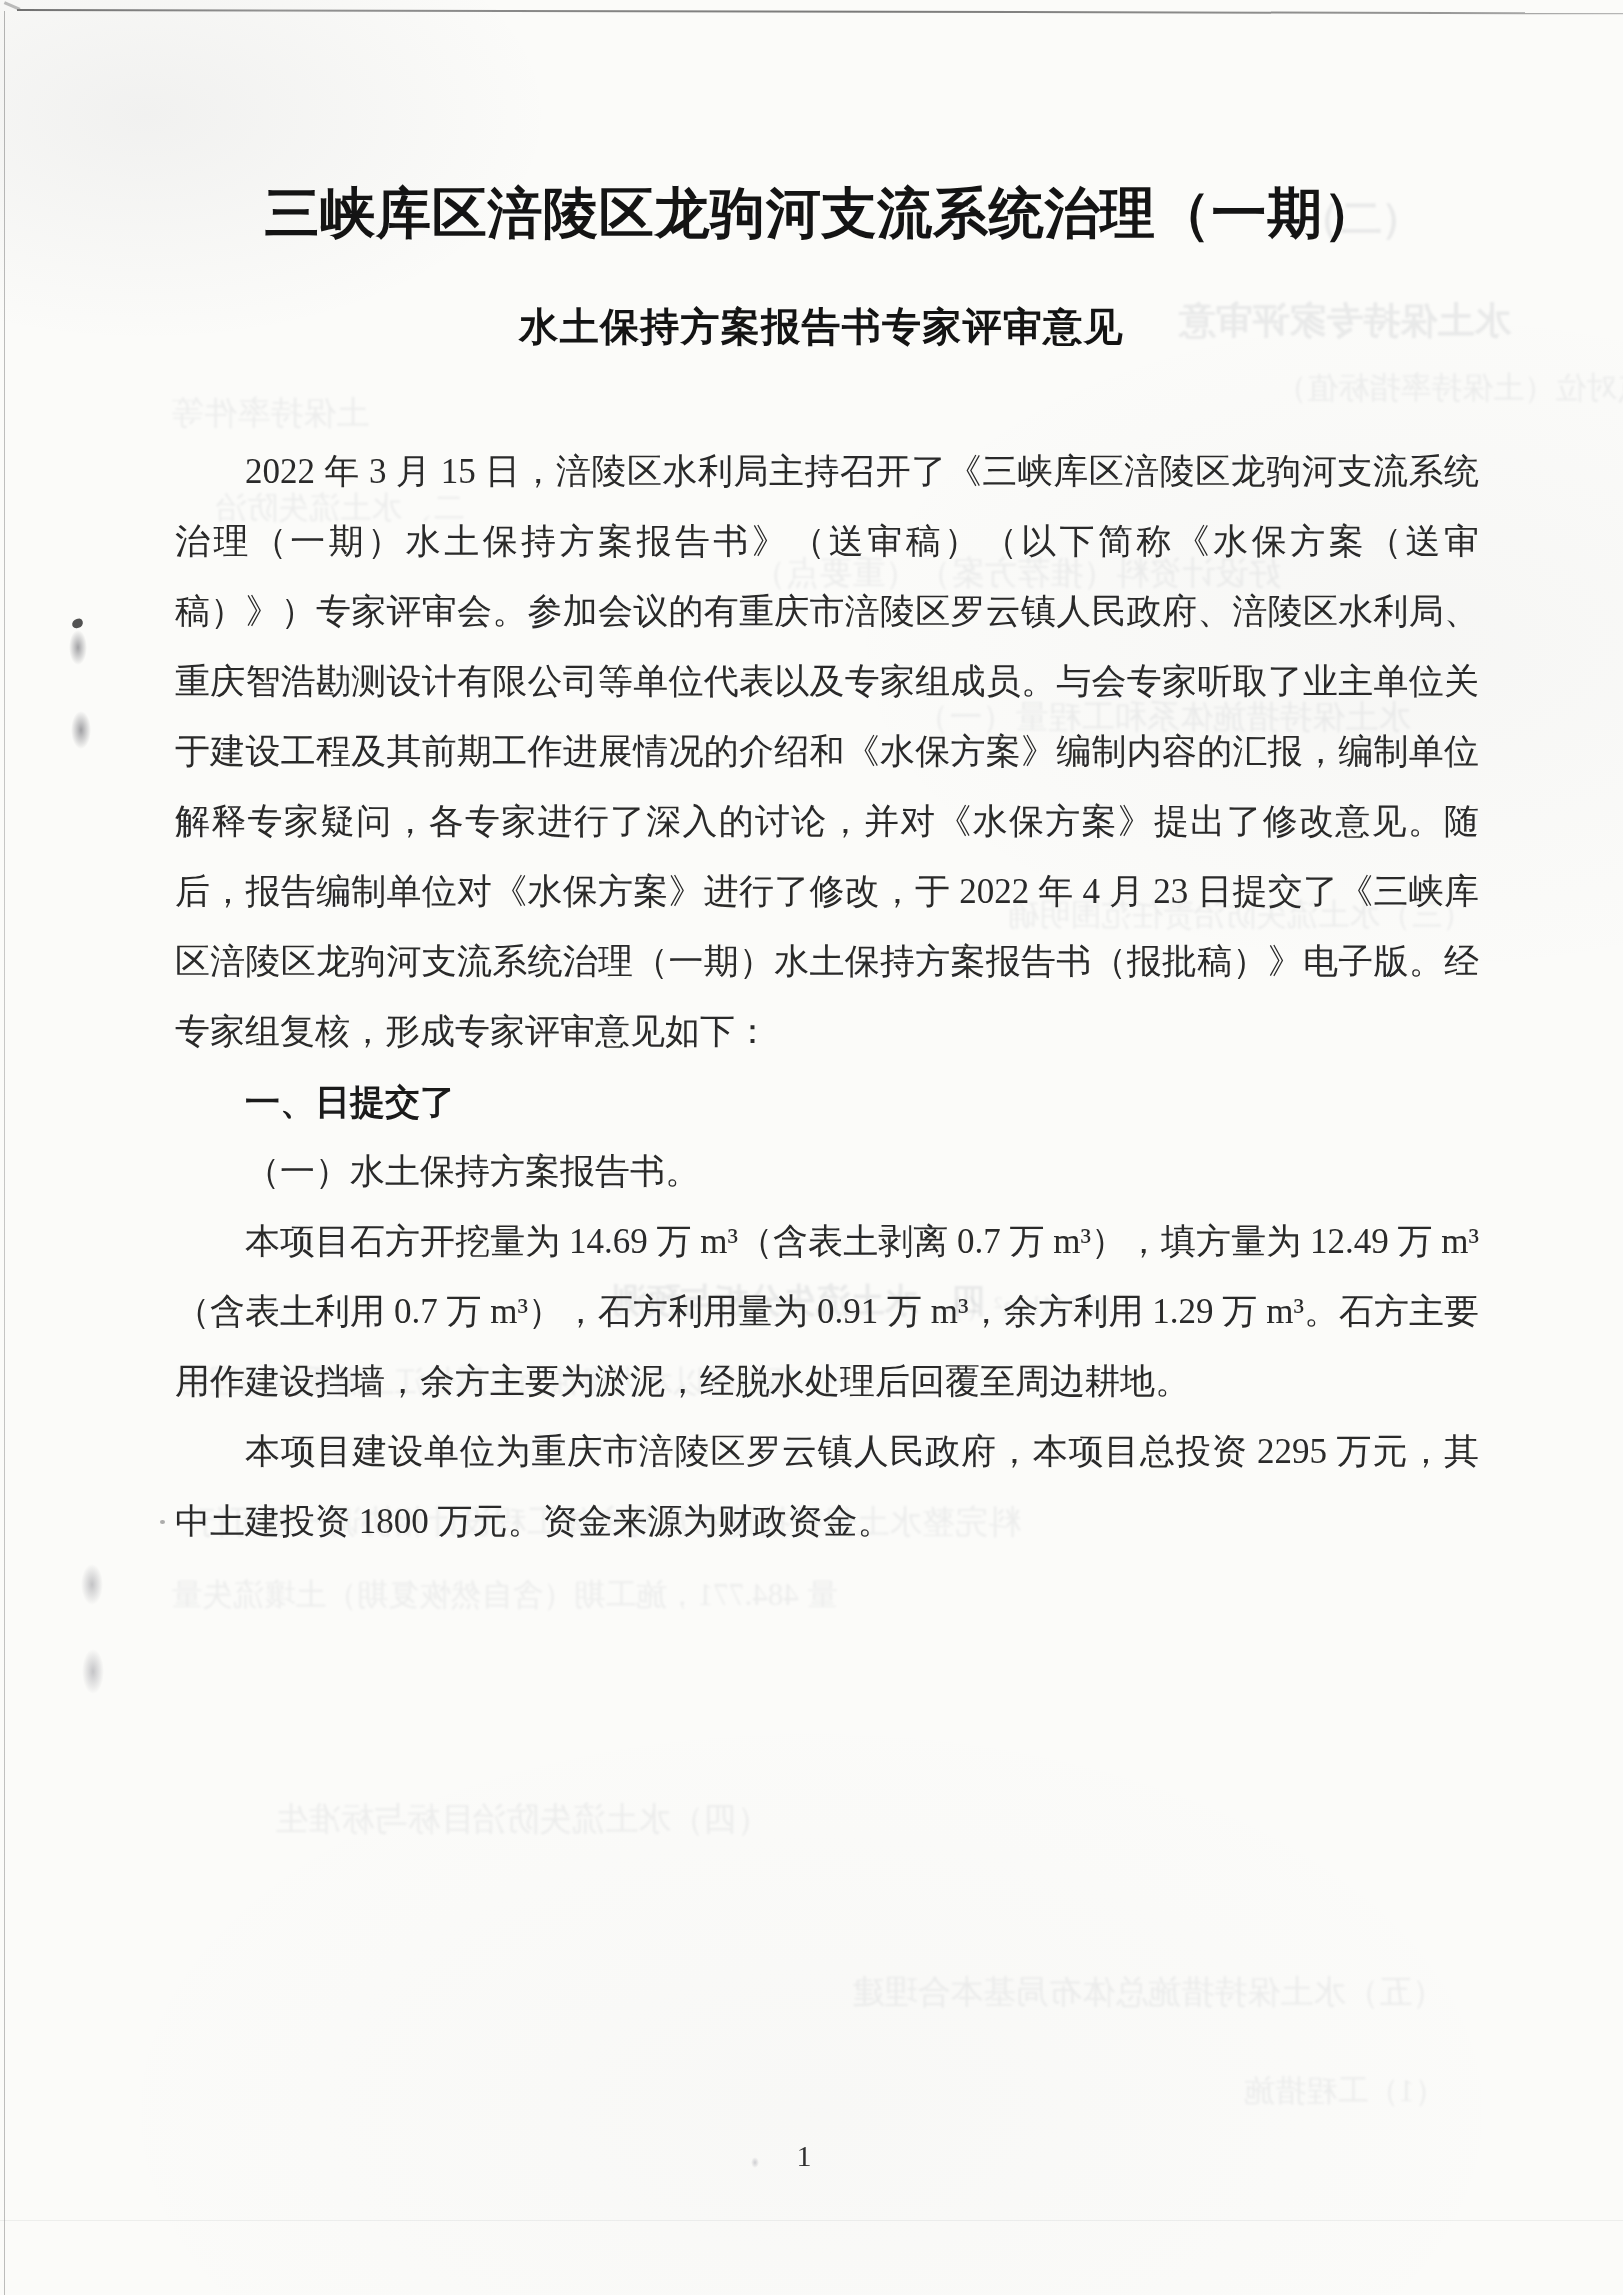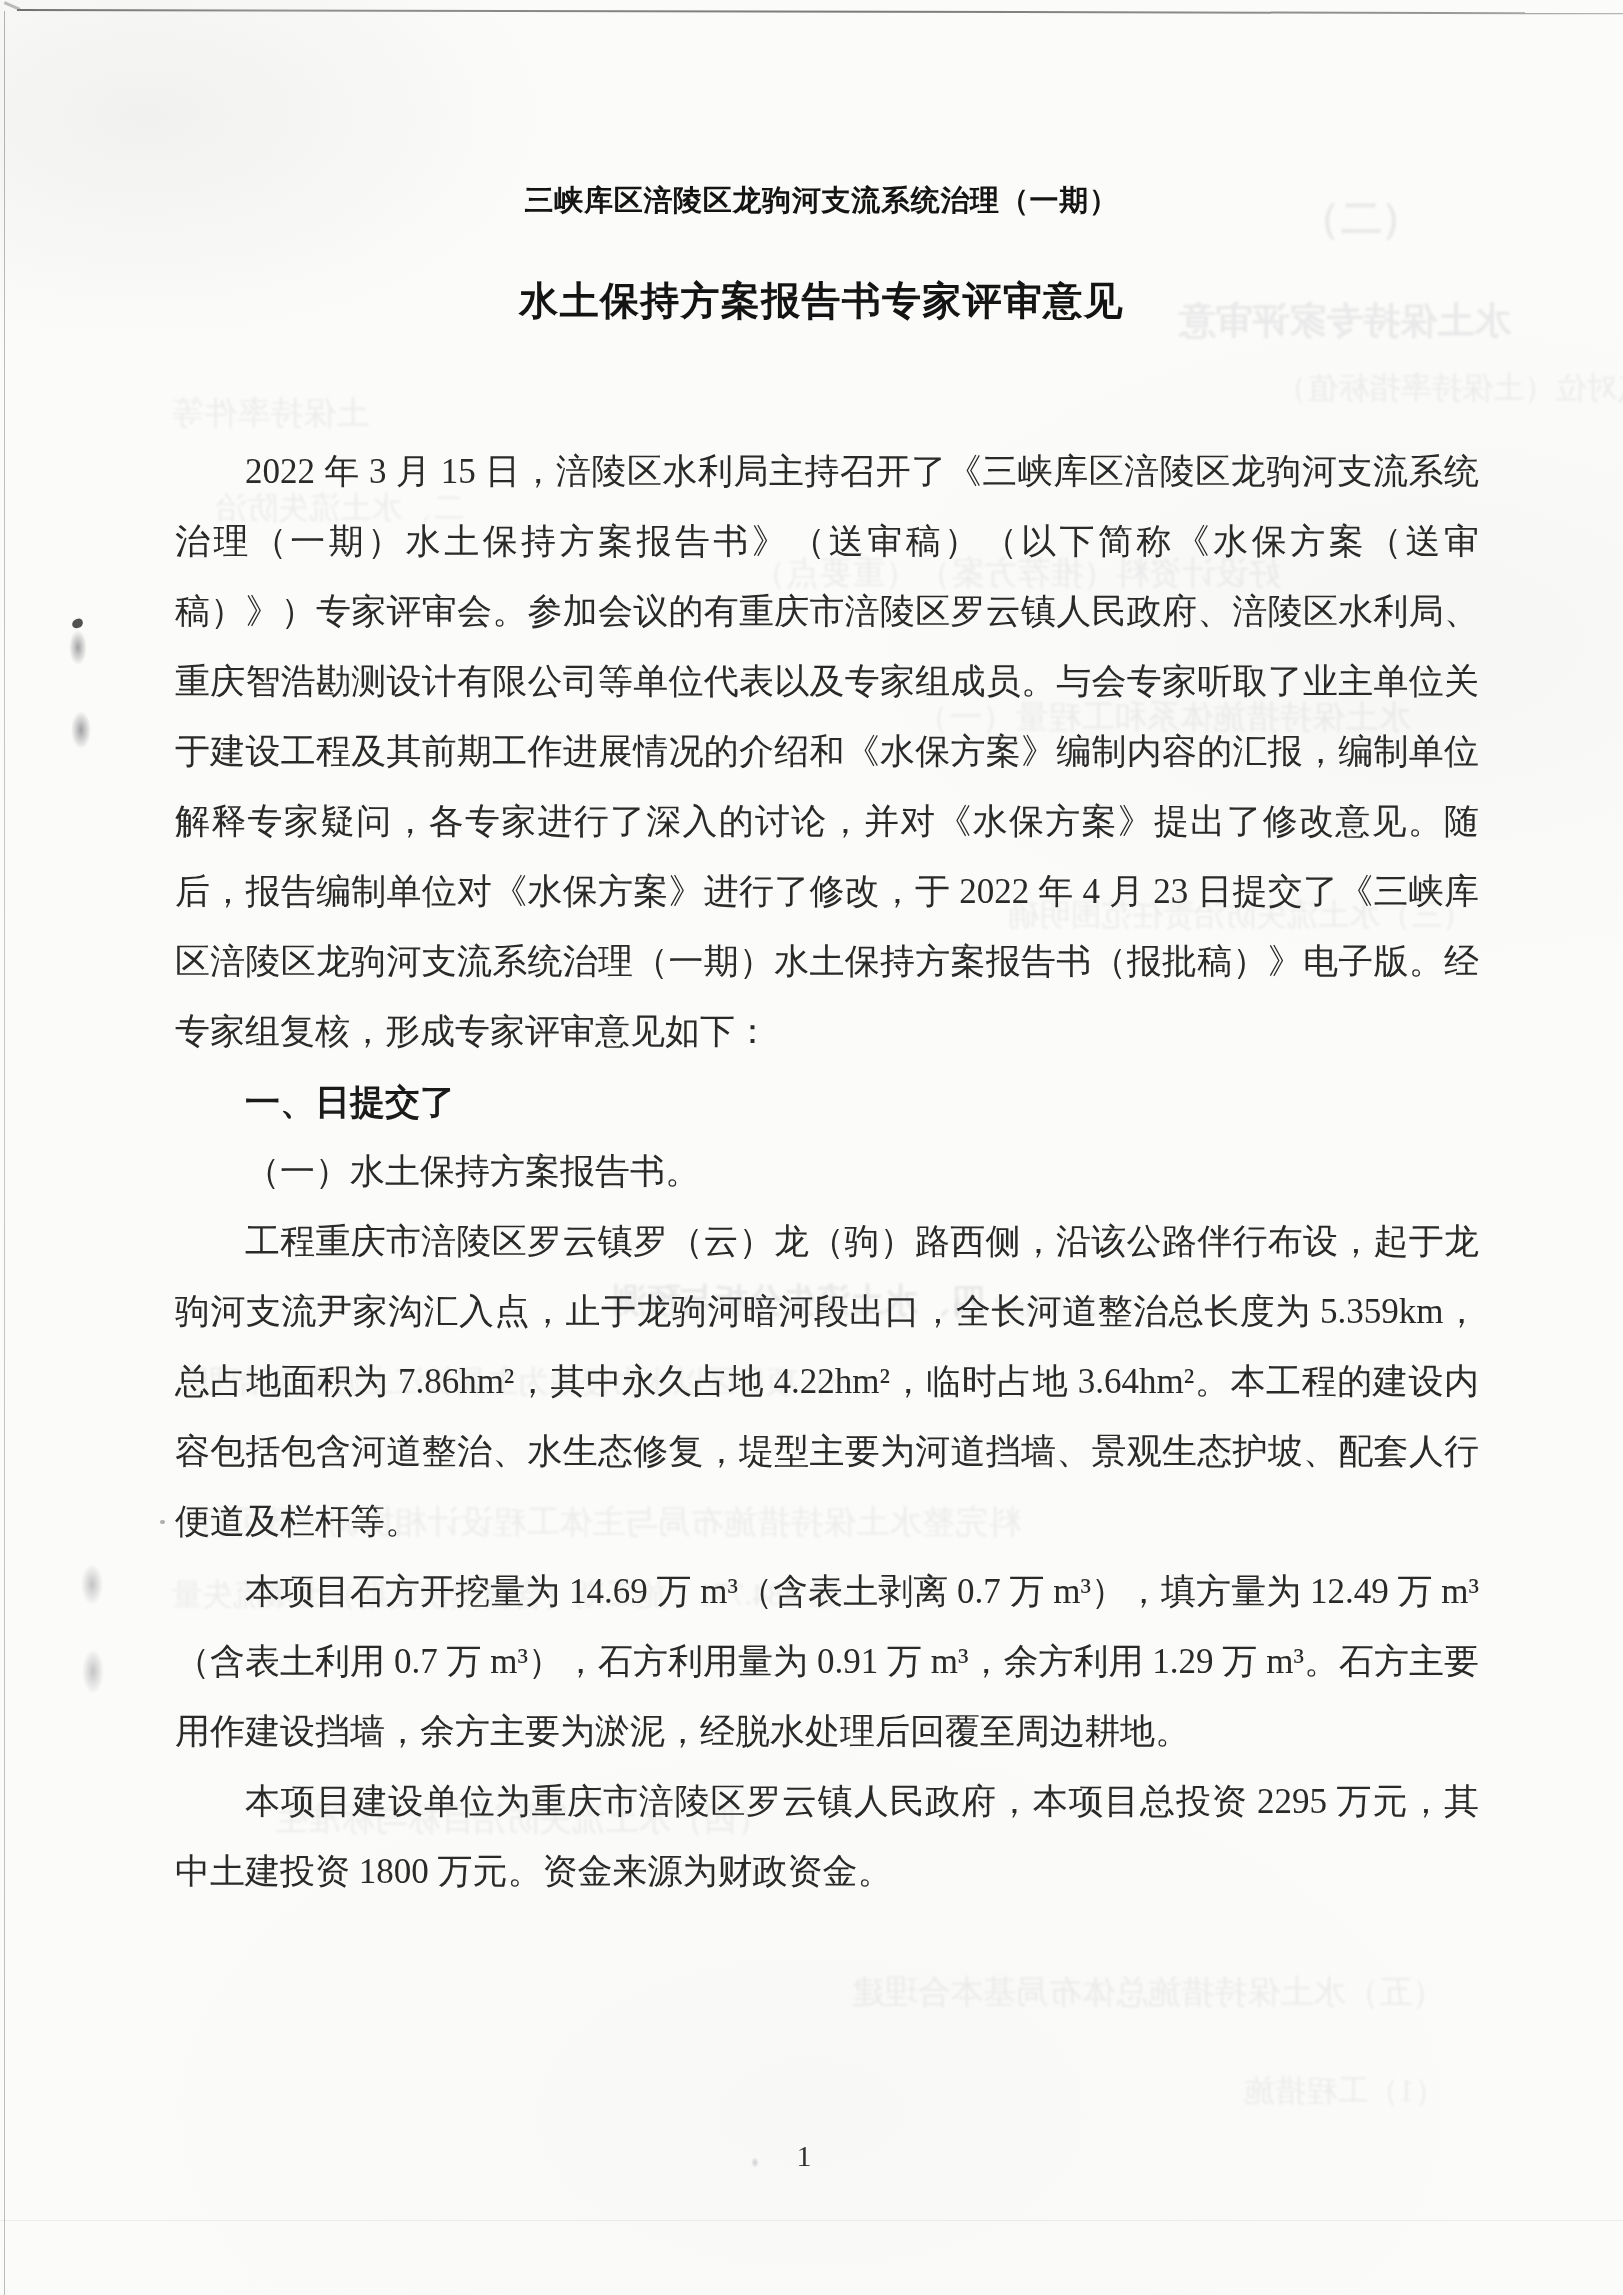--- a/index.html
+++ b/index.html
@@ -37,21 +37,21 @@
     position:absolute; left:0; right:0; top:2220px; height:1.3px;
     background:#9aa0a0; opacity:.14;
   }
 
   
   .title-block {
     position:absolute; top:186px; left:19.6px; width:1604px;
     text-align:center; color:#141414;
     font-family:"Liberation Sans","DejaVu Sans",sans-serif; font-weight:700;
   }
-  .title-line1 { font-size:29px; line-height:1; letter-spacing:0.7px; }
+  .title-line1 { font-size:55px; line-height:1; letter-spacing:0.7px; }
   .title-line2 { font-size:39px; line-height:1; letter-spacing:1.3px; margin-top:66px; }
 
   
   .body-block {
     position:absolute; top:437px; left:175px; width:1304px;
     font-size:35px; line-height:70px; color:#2a2a2a;
     text-align:justify;
   }
   .body-block p { margin:0; text-indent:2em; }
   .body-block p.section-heading {
@@ -143,21 +143,20 @@
 
   <div class="title-block">
     <div class="title-line1">三峡库区涪陵区龙驹河支流系统治理（一期）</div>
     <div class="title-line2">水土保持方案报告书专家评审意见</div>
   </div>
 
   <div class="body-block">
     <p>2022 年 3 月 15 日，涪陵区水利局主持召开了《三峡库区涪陵区龙驹河支流系统治理（一期）水土保持方案报告书》（送审稿）（以下简称《水保方案（送审稿）》）专家评审会。参加会议的有重庆市涪陵区罗云镇人民政府、涪陵区水利局、重庆智浩勘测设计有限公司等单位代表以及专家组成员。与会专家听取了业主单位关于建设工程及其前期工作进展情况的介绍和《水保方案》编制内容的汇报，编制单位解释专家疑问，各专家进行了深入的讨论，并对《水保方案》提出了修改意见。随后，报告编制单位对《水保方案》进行了修改，于 2022 年 4 月 23 日提交了《三峡库区涪陵区龙驹河支流系统治理（一期）水土保持方案报告书（报批稿）》电子版。经专家组复核，形成专家评审意见如下：</p>
     <p class="section-heading">一、日提交了</p>
     <p>（一）水土保持方案报告书。</p>
-    <p>工程重庆市涪陵区罗云镇罗（云）龙（驹）路西侧，沿该公路伴行布设，起于龙驹河支流尹家沟汇入点，止于龙驹河暗河段出口，全长河道整治总长度为 5.359km，总占地面积为 7.86hm²，其中永久占地 4.22hm²，临时占地 3.64hm²。本工程的建设内容包括包含河道整治、水生态修复，堤型主要为河道挡墙、景观生态护坡、配套人行便道及栏杆等。</p>
     <p>本项目石方开挖量为 14.69 万 m³（含表土剥离 0.7 万 m³），填方量为 12.49 万 m³（含表土利用 0.7 万 m³），石方利用量为 0.91 万 m³，余方利用 1.29 万 m³。石方主要用作建设挡墙，余方主要为淤泥，经脱水处理后回覆至周边耕地。</p>
     <p>本项目建设单位为重庆市涪陵区罗云镇人民政府，本项目总投资 2295 万元，其中土建投资 1800 万元。资金来源为财政资金。</p>
   </div>
 
   <div class="page-number">1</div>
 
 </div>
 
 
 </body></html>

